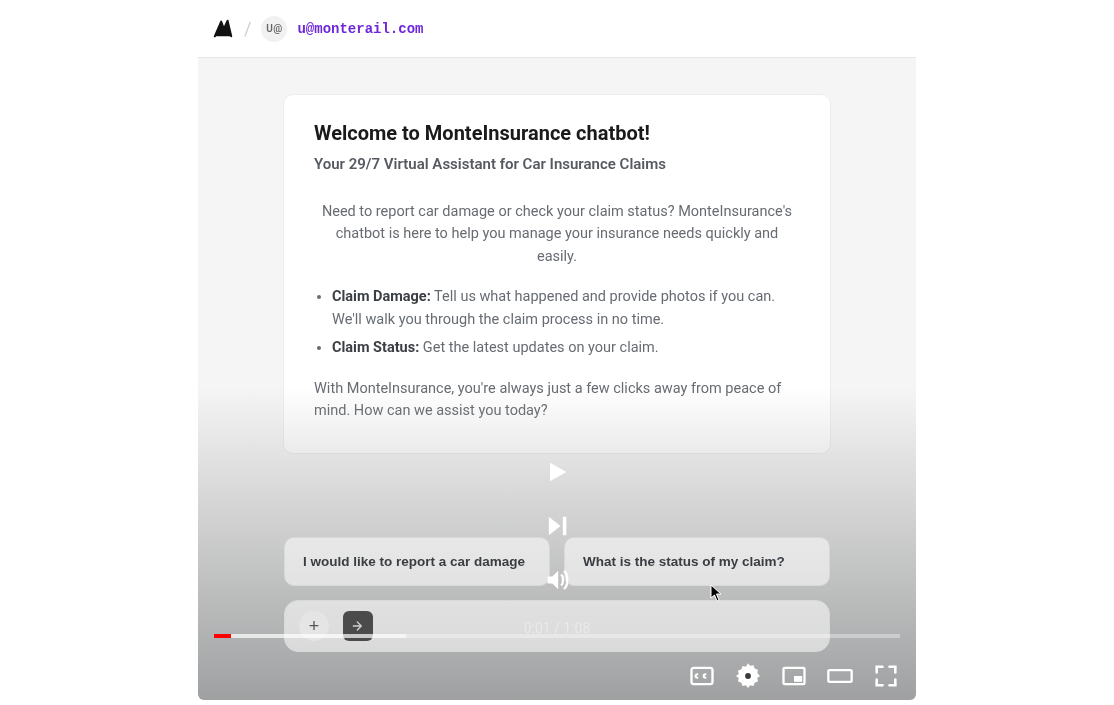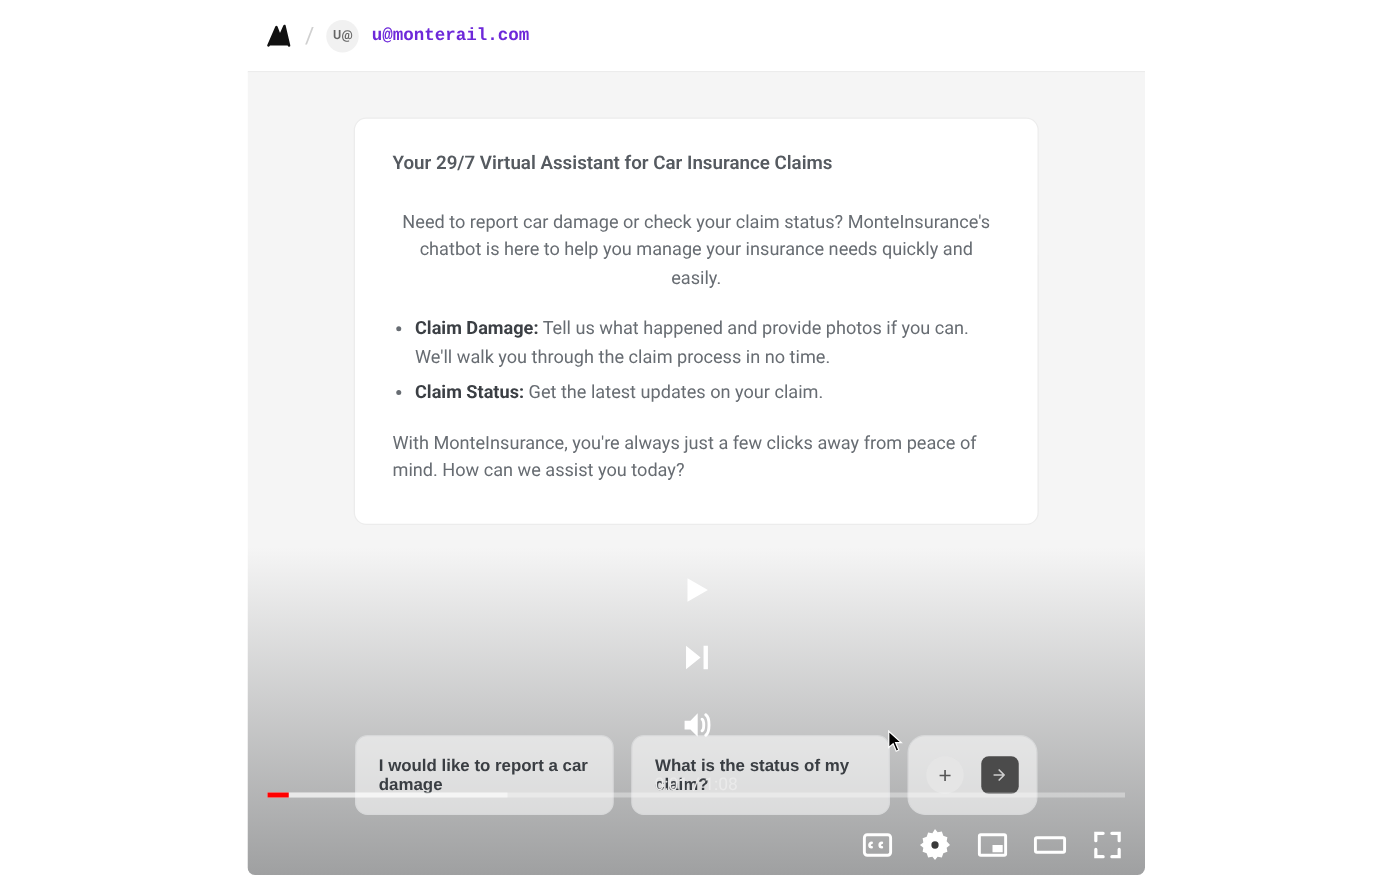--- a/index.html
+++ b/index.html
@@ -128,21 +128,21 @@
     }
 
     
     .bottom-area {
       position: absolute;
       bottom: 0; left: 0; right: 0;
       padding: 0 86px 48px;
       background: linear-gradient(to bottom, rgba(245,245,245,0) 0%, #9fa0a1 100%);
       padding-top: 150px;
       display:flex;
-      flex-direction: row;
+      flex-direction: column;
       gap: 14px;
     }
 
     .suggestion-row {
       display: flex;
       gap: 14px;
     }
 
     .suggestion-chip {
       flex: 1;
@@ -272,20 +272,21 @@
       </svg>
     </div>
     <span class="slash">/</span>
     <div class="avatar-badge">U@</div>
     <span class="user-email">u@monterail.com</span>
   </div>
 
   <div class="app-body">
 
     <div class="welcome-card">
+      <h1 class="welcome-title">Welcome to MonteInsurance chatbot!</h1>
       <div class="welcome-subtitle">Your 29/7 Virtual Assistant for Car Insurance Claims</div>
       <p class="welcome-intro">Need to report car damage or check your claim status? MonteInsurance's chatbot is here to help you manage your insurance needs quickly and easily.</p>
       <ul class="bullets">
         <li>
           <span class="b-label">Claim Damage:</span><span> Tell us what happened and provide photos if you can. We'll walk you through the claim process in no time.</span>
         </li>
         <li>
           <span class="b-label">Claim Status:</span><span> Get the latest updates on your claim.</span>
         </li>
       </ul>

